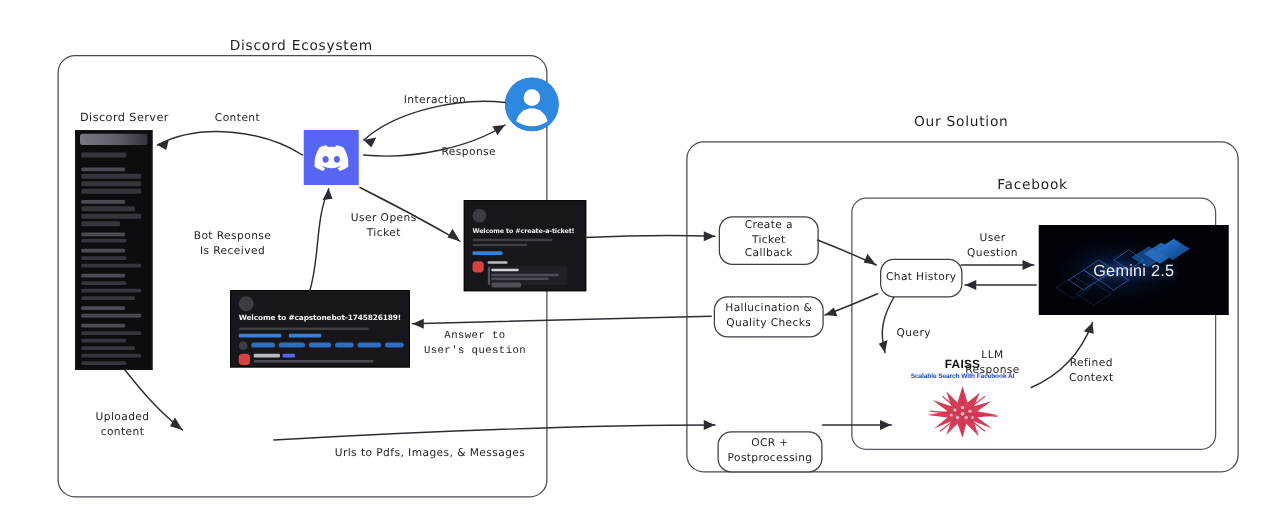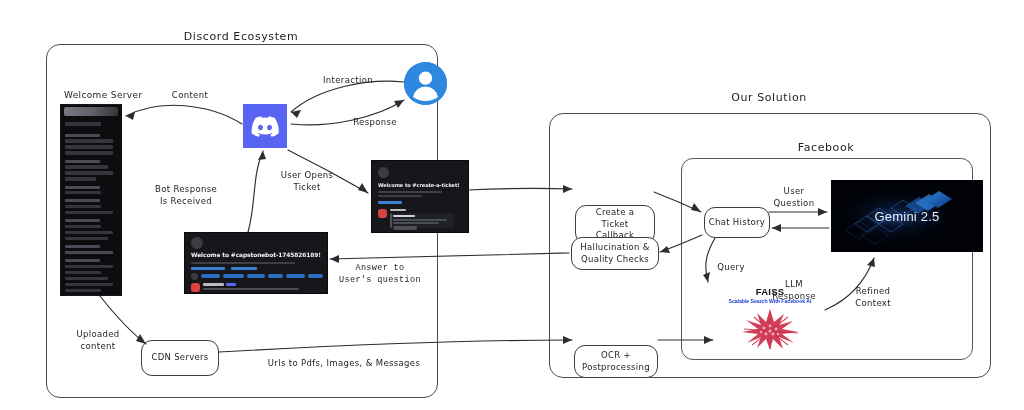--- a/index.html
+++ b/index.html
@@ -140,21 +140,21 @@
   <div class="group" style="left:549px;top:113px;width:440px;height:263px;"></div>
 
   <div class="group inner" style="left:681px;top:158px;width:290px;height:200px;"></div>
 
   <div class="hand big" style="left:146px;top:31px;width:190px;">Discord Ecosystem</div>
 
   <div class="hand big" style="left:674px;top:92px;width:190px;">Our Solution</div>
 
   <div class="hand big" style="left:731px;top:142px;width:190px;">Facebook</div>
 
-  <div class="hand" style="left:22px;top:89px;width:180px;text-align:left;padding-left:42px;font-size:9px;">Welcome Server</div>
+  <div class="hand" style="left:22px;top:89px;width:180px;text-align:left;padding-left:42px;font-size:9px;">Discord Server</div>
 
   <div class="dc-sidebar" style="left:60px;top:104px;width:60px;height:190px;">
     <div class="dc-head"></div>
     <div class="dc-ch w2" style="margin-top:6px;"></div>
     <div class="dc-cat" style="margin-top:8px;"></div>
     <div class="dc-ch w3"></div>
     <div class="dc-ch w3"></div>
     <div class="dc-ch w3"></div>
     <div class="dc-cat"></div>
     <div class="dc-ch w1"></div>
@@ -280,23 +280,22 @@
         <circle cx="62" cy="24" r="1.4"></circle>
           <circle cx="52" cy="29" r="1.4"></circle>
         <circle cx="59" cy="29" r="1.4"></circle>
           <circle cx="56" cy="26" r="1.6"></circle>
         <circle cx="47" cy="27" r="1.2"></circle>
           <circle cx="64" cy="29" r="1.2"></circle>
       </g>
     </svg>
   </div>
 
-  <div class="node" style="left:141px;top:340px;width:76px;height:34px;">CDN Servers</div>
-
-  <div class="node" style="left:575px;top:173px;width:78px;height:37px;margin-top:32px;">Create a
+
+  <div class="node" style="left:575px;top:173px;width:78px;height:37px;">Create a
 Ticket
 Callback</div>
 
   <div class="node" style="left:571px;top:237px;width:86px;height:31px;">Hallucination &amp;
 Quality Checks</div>
 
   <div class="node" style="left:574px;top:325px;width:82px;height:31px;margin-top:20px;">OCR +
 Postprocessing</div>
 
   <div class="node" style="left:704px;top:207px;width:64px;height:29px;">Chat History</div>

